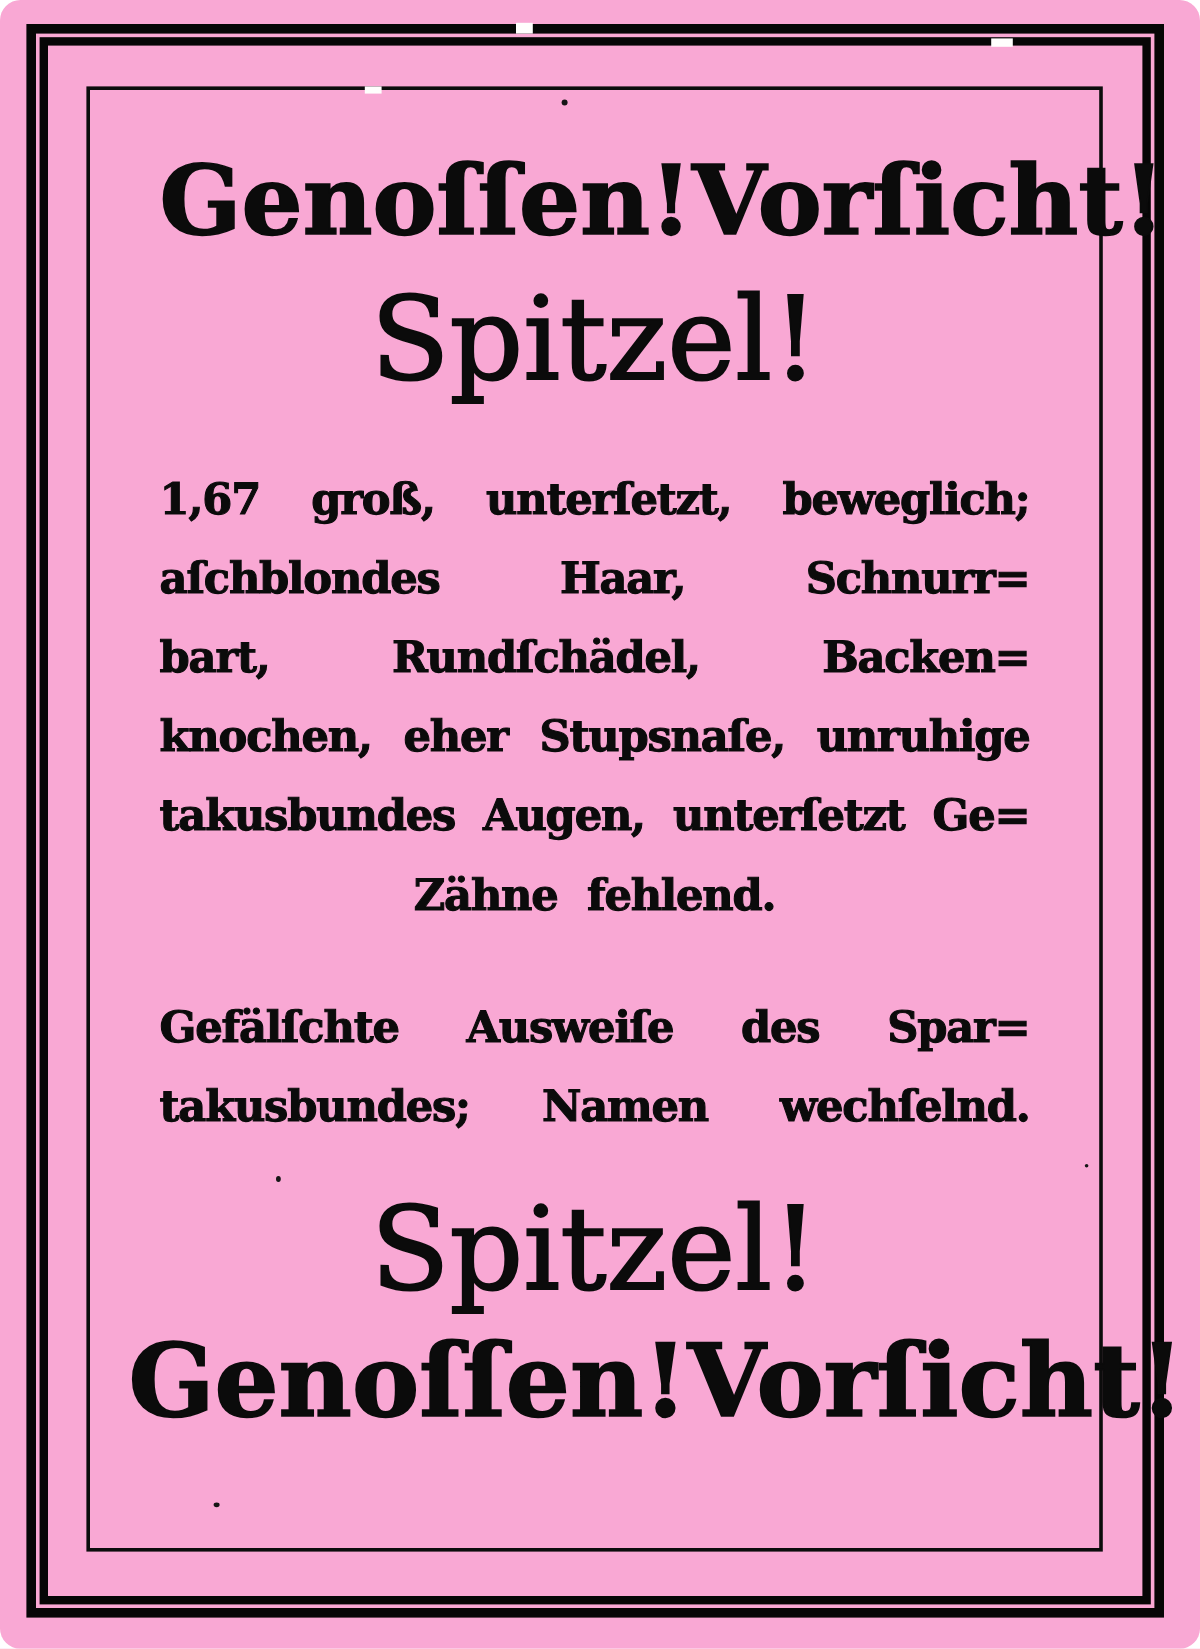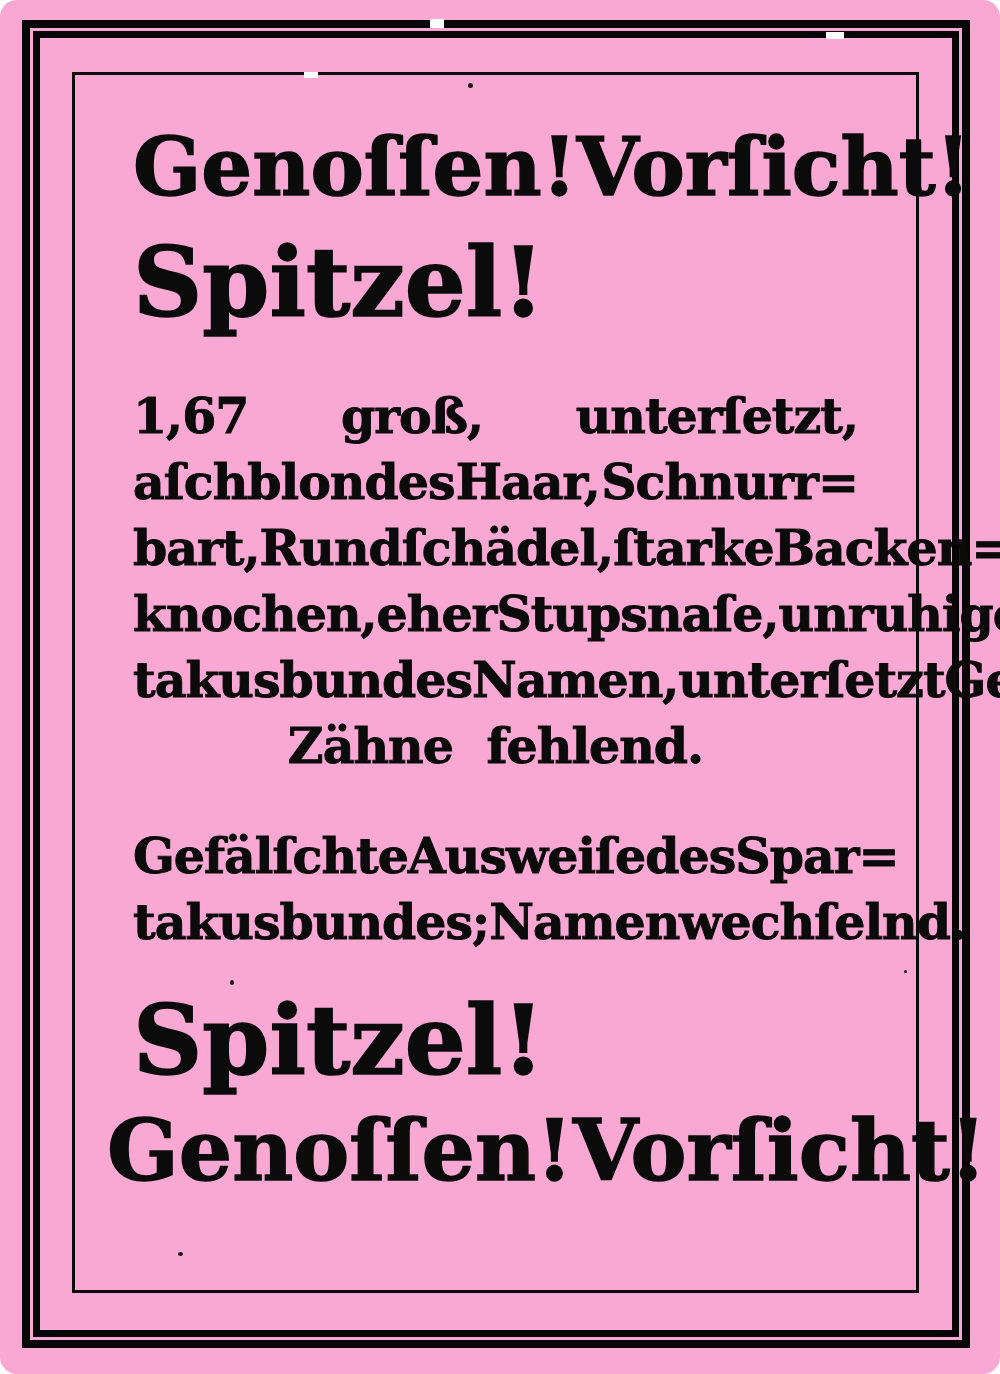--- a/index.html
+++ b/index.html
@@ -38,30 +38,30 @@
   
   .headline {
     display: flex; justify-content: space-between; align-items: baseline;
     font-weight: bold;
     -webkit-text-stroke: 1.4px #0b0b0b;
     white-space: nowrap;
   }
   .headline-top  { margin-top: 46px; font-size: 80px; line-height: 92px; }
   .headline-bottom { margin: 6px -26px 0 -26px; font-size: 84px; line-height: 96px; }
   .spitzel {
-    text-align: left; font-weight: bold;
+    text-align: center; font-weight: normal;
     font-size: 96px; line-height: 112px;
     -webkit-text-stroke: 1.6px #0b0b0b;
   }
   .spitzel-top { margin-top: 14px; }
   .spitzel-bottom { margin-top: 30px; }
   .body-block { margin-top: 44px; }
   .credentials { }
   .line {
-    font-size: 49px; line-height: 66px; font-weight: bold;
+    font-size: 36px; line-height: 66px; font-weight: bold;
     letter-spacing: -1px;
     -webkit-text-stroke: 0.9px #0b0b0b;
     white-space: nowrap;
   }
   .line.justify { display: flex; justify-content: space-between; }
   .line.center  { text-align: center; word-spacing: 0.36em; }
   
   .speck {
     position: absolute; background: #161616; border-radius: 50%;
   }
@@ -84,41 +84,41 @@
               <span>Vorſicht!</span>
             </div>
 
           <div class="spitzel spitzel-top">Spitzel!</div>
 
           <div class="body-block">
             <div class="line justify">
                 <span>1,67</span>
                 <span>groß,</span>
                 <span>unterſetzt,</span>
+                <span>beweglich;</span>
               </div>
             <div class="line justify">
                 <span>aſchblondes</span>
                 <span>Haar,</span>
                 <span>Schnurr=</span>
               </div>
             <div class="line justify">
                 <span>bart,</span>
                 <span>Rundſchädel,</span>
-                <span>ſtarke</span>
                 <span>Backen=</span>
               </div>
             <div class="line justify">
                 <span>knochen,</span>
                 <span>eher</span>
                 <span>Stupsnaſe,</span>
                 <span>unruhige</span>
               </div>
             <div class="line justify">
                 <span>takusbundes</span>
-                <span>Namen,</span>
+                <span>Augen,</span>
                 <span>unterſetzt</span>
                 <span>Ge=</span>
               </div>
             <div class="line center">Zähne fehlend.</div>
           </div>
 
           <div class="body-block credentials">
             <div class="line justify">
                 <span>Gefälſchte</span>
                 <span>Ausweiſe</span>

